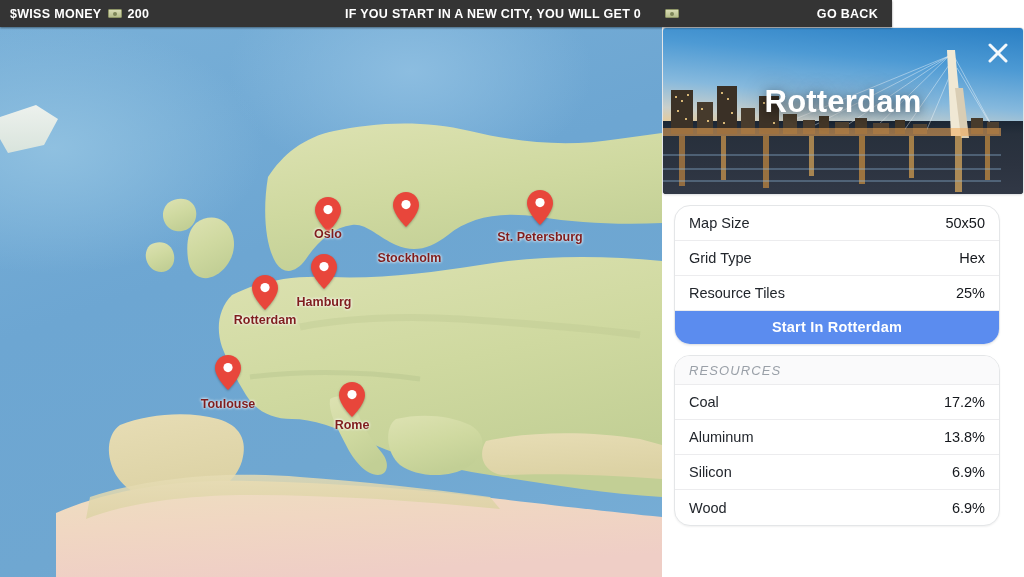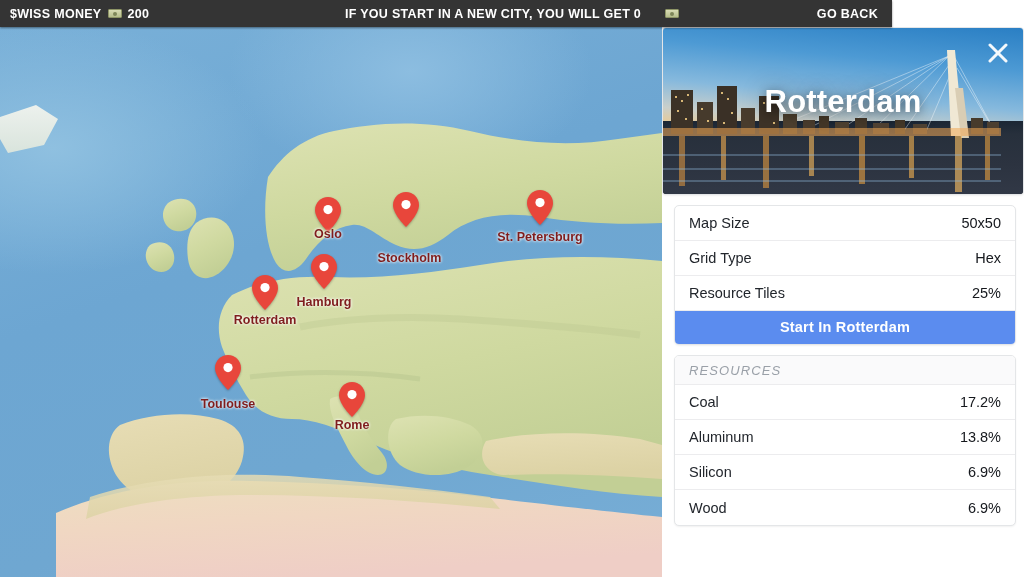--- a/index.html
+++ b/index.html
@@ -60,22 +60,22 @@
     white-space:nowrap; pointer-events:none;
     text-shadow:0 0 3px rgba(255,255,255,.85), 0 0 3px rgba(255,255,255,.85);
   }
 
   
   #sidebar {
     position:absolute; top:27px; left:662px; width:362px; height:550px;
     background:#ffffff; overflow:hidden;
   }
   .card {
-    background:#fff; border:1px solid #e4e6e8; border-radius:5px;
-    margin:10px 8px 0 12px; overflow:hidden;
+    background:#fff; border:1px solid #e4e6e8; border-radius:16px;
+    margin:10px 24px 0 12px; overflow:hidden;
     box-shadow:0 1px 2px rgba(0,0,0,.06);
   }
   .hero {
     position:relative; height:168px; border-radius:4px; overflow:hidden;
     margin:0;
   }
   
   .hero-sky {
     position:absolute; inset:0;
     background:linear-gradient(185deg,#2a7fc4 0%, #4d9ad4 22%, #86b9dd 42%,

